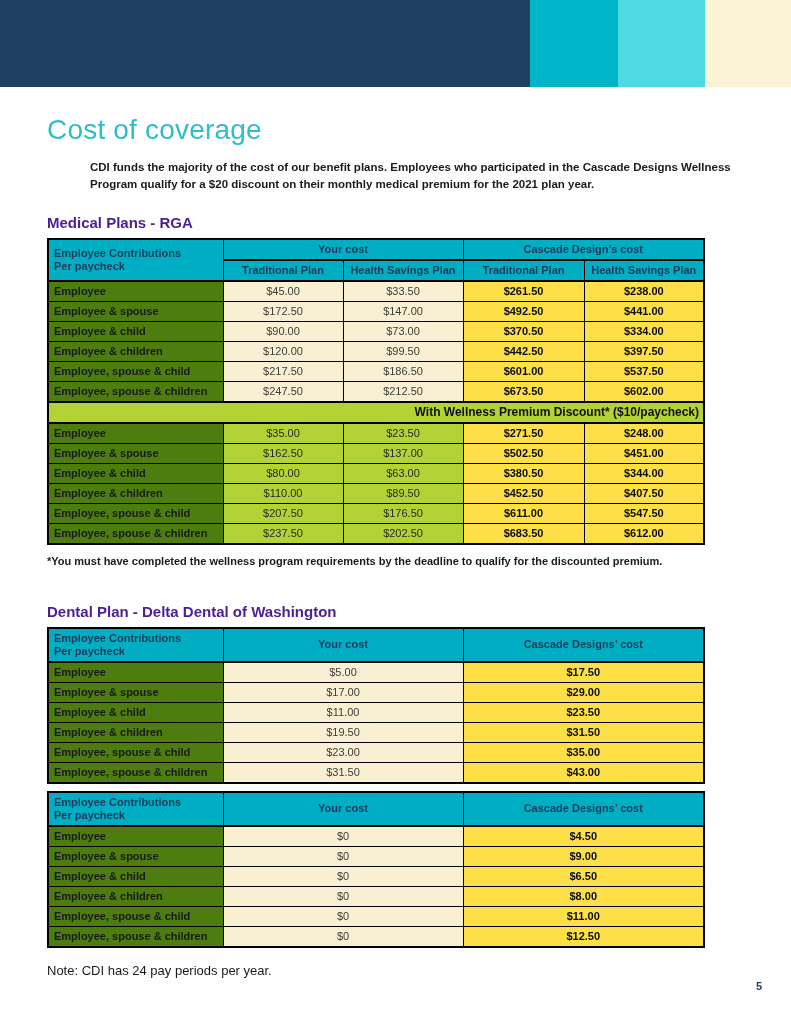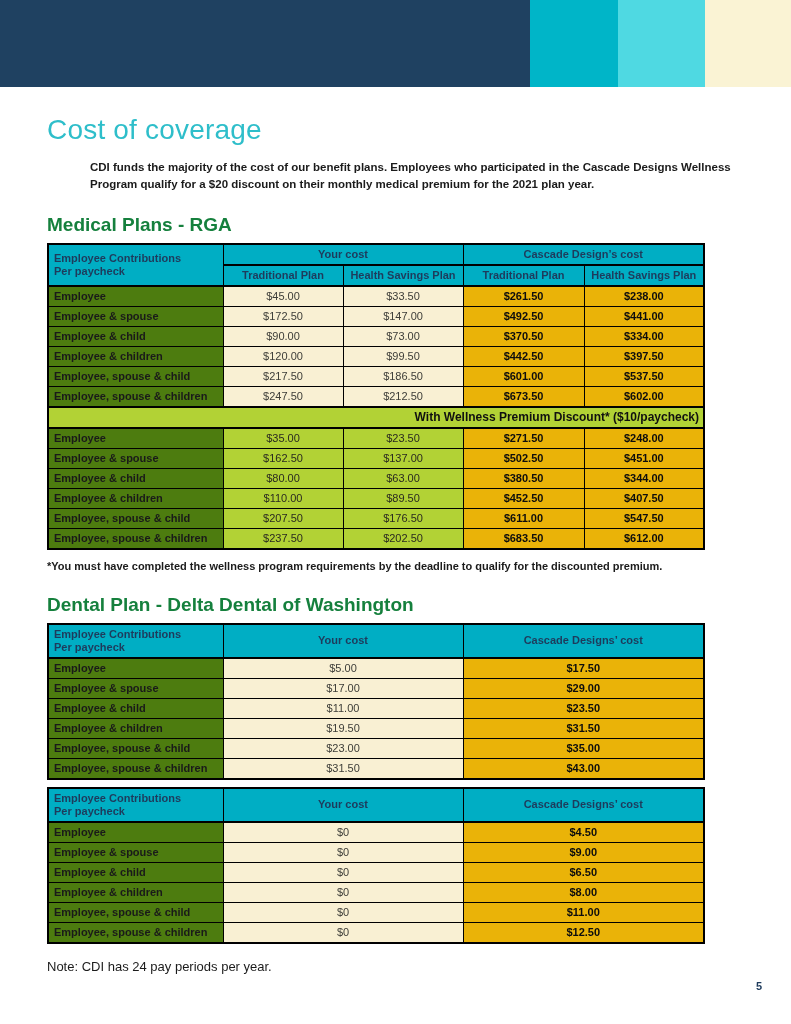--- a/index.html
+++ b/index.html
@@ -31,23 +31,23 @@
     margin-top: 13px;
     font-size: 11.5px;
     font-weight: 700;
     line-height: 1.5;
     max-width: 706px;
     color: #1b1b1b;
     margin-left: 43px;
   }
   .section-heading {
     margin-top: 20px;
-    font-size: 19px;
-    font-weight: 700;
-    color: #15803d;
+    font-size: 15px;
+    font-weight: 700;
+    color: #4c1d95;
   }
   table.cost {
     margin-top: 7px;
     border-collapse: collapse;
     width: 656px;
     table-layout: fixed;
     font-size: 11px;
     border: 2px solid #000;
   }
   table.cost th, table.cost td {
@@ -61,38 +61,38 @@
     color: #1e3b5c;
     font-weight: 700;
     text-align: center;
     border-bottom-width: 2px;
   }
   table.cost thead th.corner { text-align: left; }
   table.cost td.lbl { font-weight: 700; text-align: left; background: #4d7c0f; }
   table.cost td.val { text-align: center; }
   table.cost td.cream { background: #f9f0d3; color: #3d3d38; }
   table.cost td.green { background: #b2d235; color: #2a2a20; }
-  table.cost td.casc  { background: #eab308; font-weight: 700; color: #0d0d0d; }
+  table.cost td.casc  { background: #fde047; font-weight: 700; color: #0d0d0d; }
   table.cost tr.banner td {
     background: #b2d235;
     color: #101010;
     font-weight: 700;
     font-size: 12px;
     text-align: right;
     padding: 3px 4px;
     border-top-width: 2px;
     border-bottom-width: 2px;
   }
   .footnote {
     margin-top: 10px;
     font-size: 11px;
     font-weight: 700;
     color: #1b1b1b;
   }
-  .section-heading.dental { margin-top: 22px; }
+  .section-heading.dental { margin-top: 36px; }
   .section-heading.vision { margin-top: 24px; }
   .bottom-note {
     margin-top: 15px;
     font-size: 13px;
     font-weight: 400;
     color: #1b1b1b;
   }
   .page-number {
     position: absolute;
     right: 29px; bottom: 32px;

